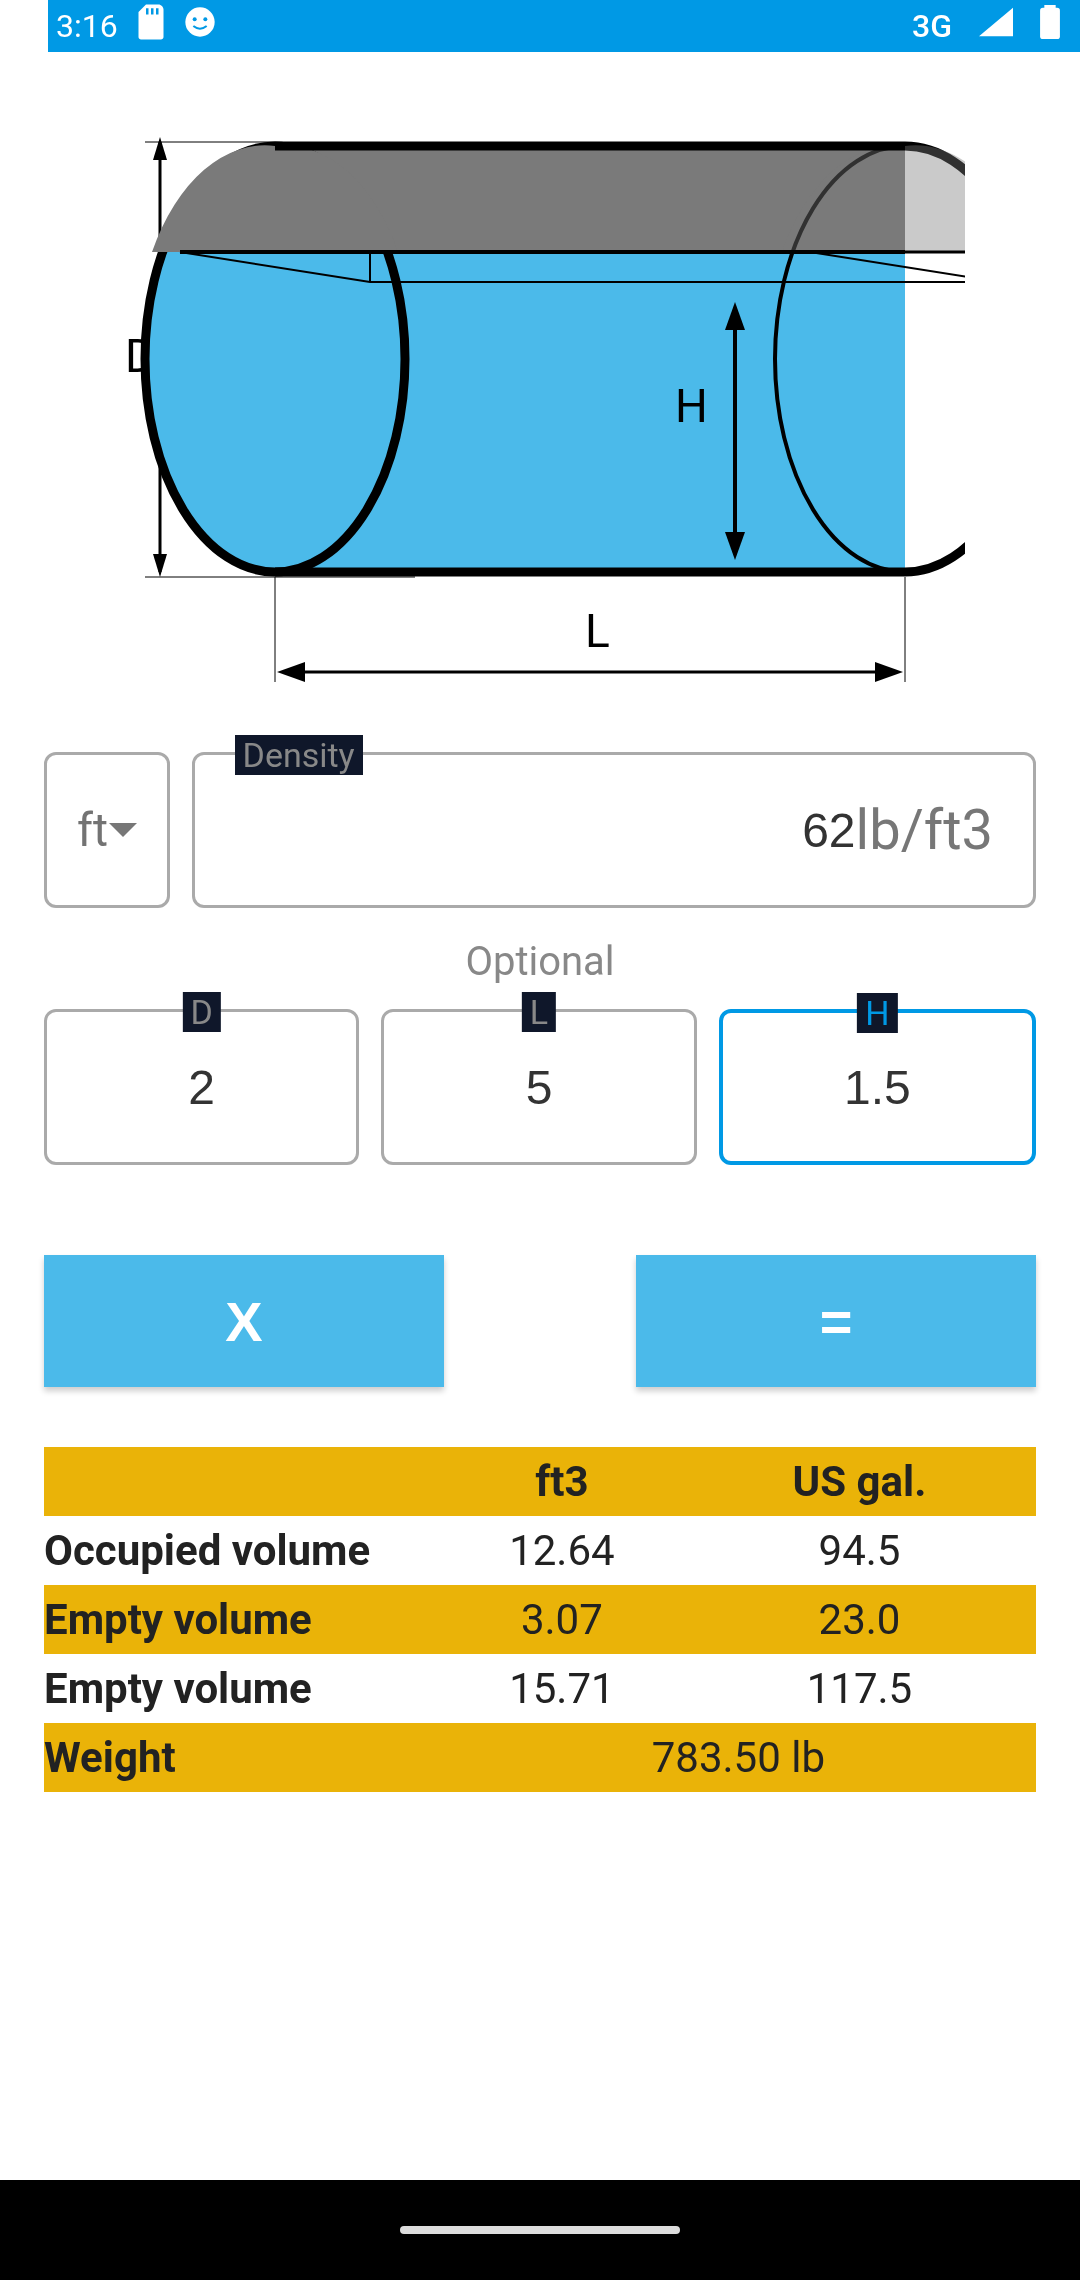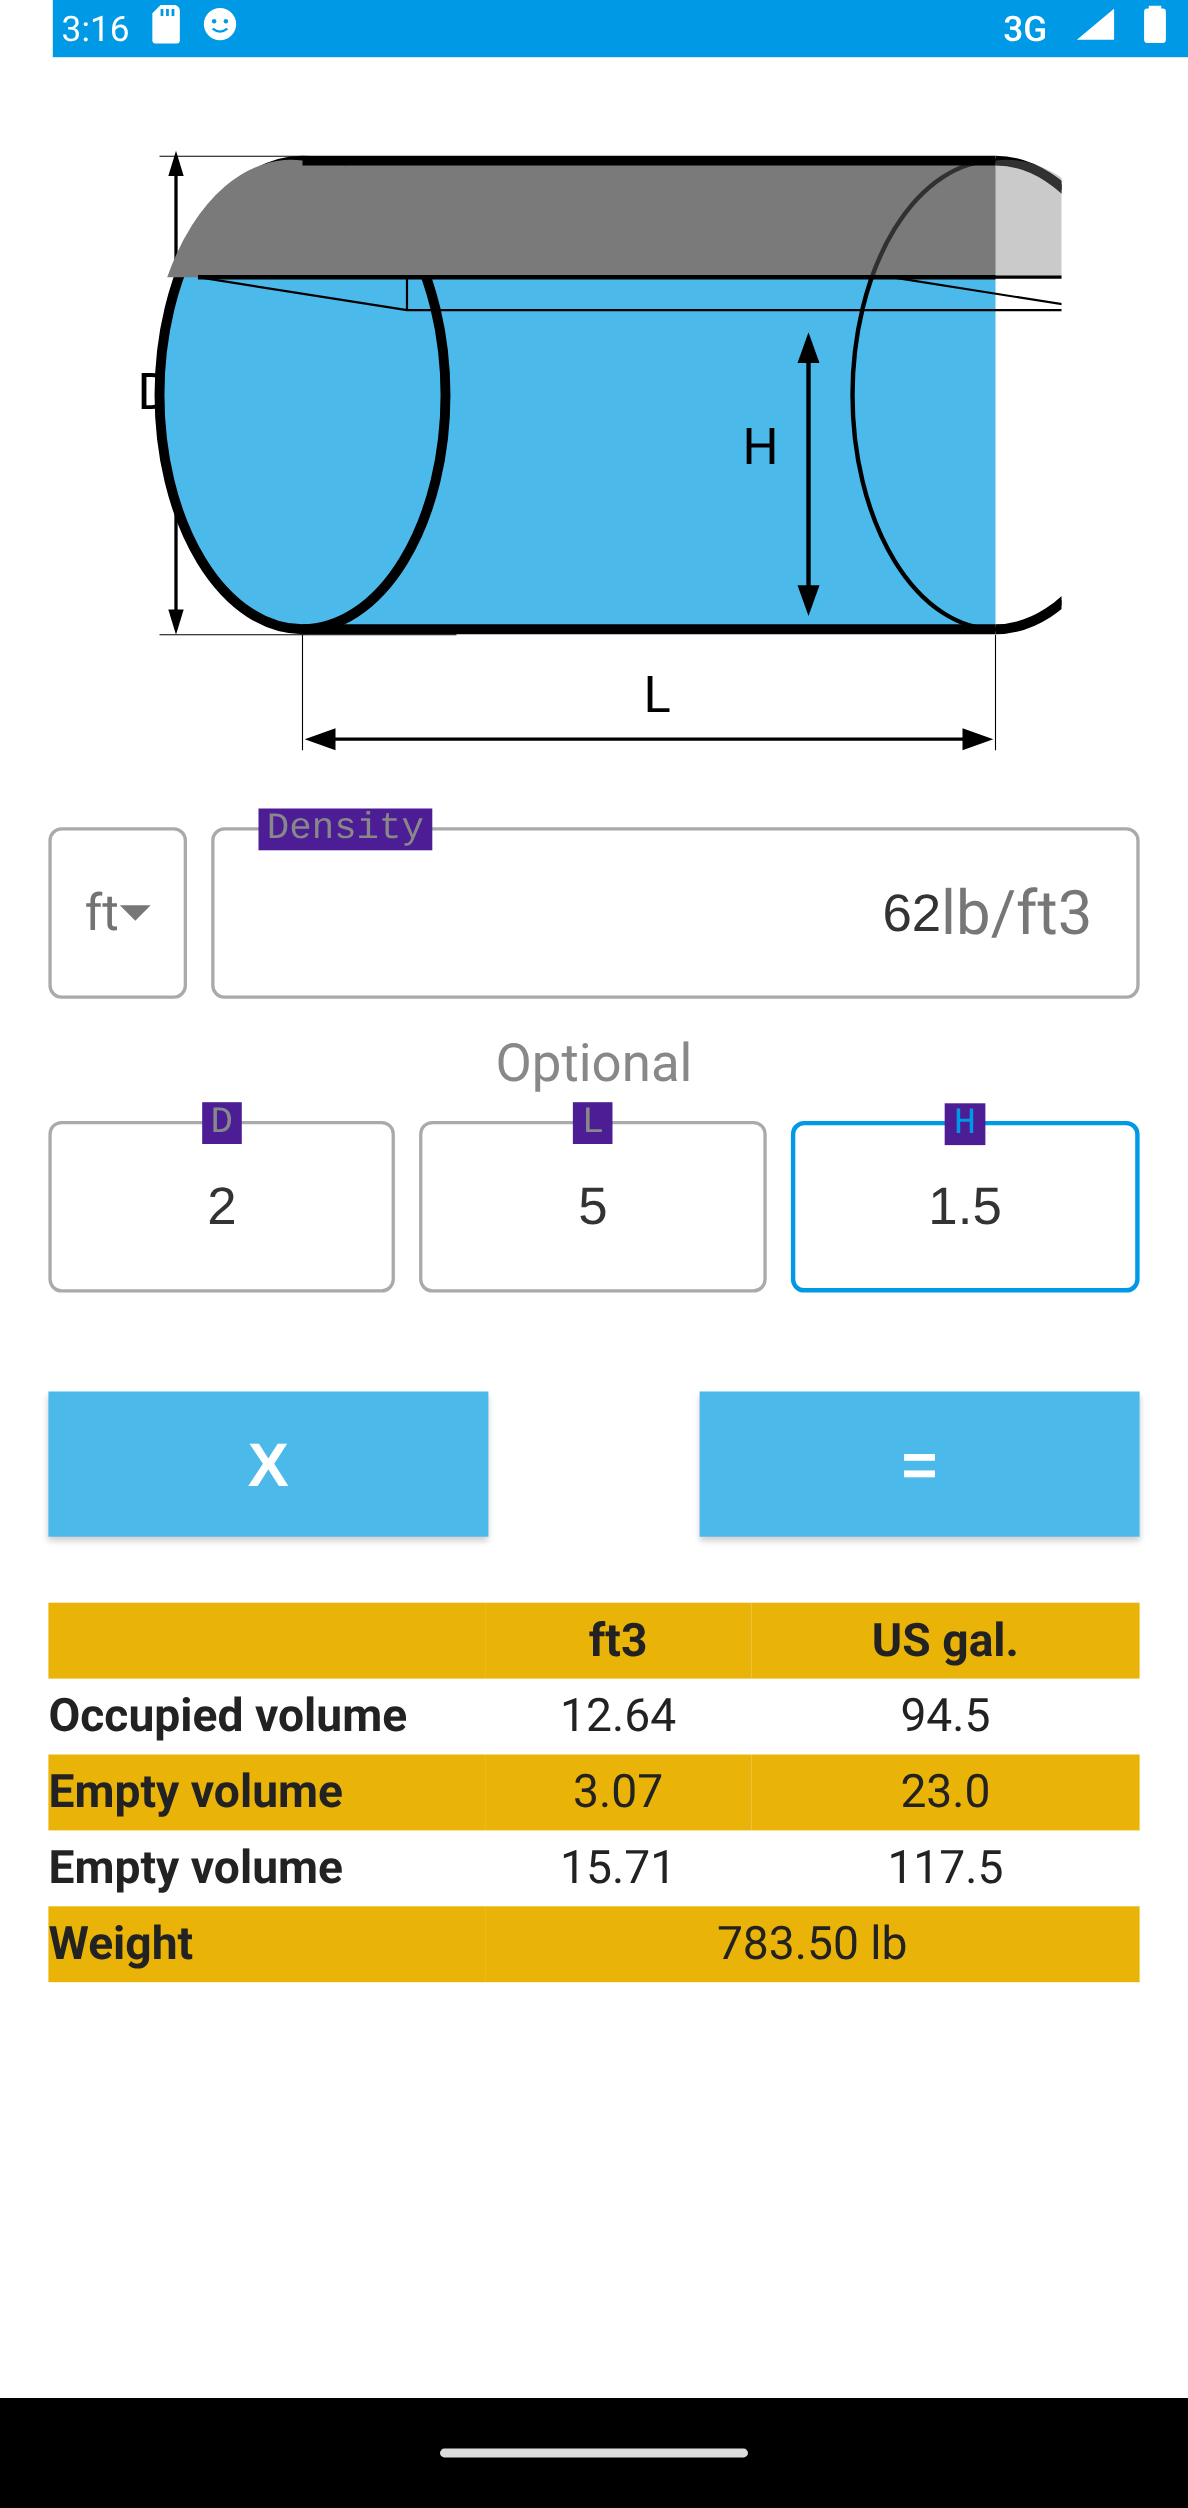--- a/index.html
+++ b/index.html
@@ -99,44 +99,43 @@
       border: 4px solid #0099e5;
     }
     .density-box {
       flex: 1;
       padding: 0 40px;
     }
     .fieldset-label {
       position: absolute;
       top: -20px;
       left: 40px;
-      background: #4c1d95;
+      background: #0f172a;
       padding: 0 8px;
       font-size: 34px;
       color: #888;
-      font-family: Liberation Mono, monospace;
     }
     .fieldset-label.active {
       color: #0099e5;
     }
     .density-input {
       flex: 1;
       border: none;
       font-size: 48px;
       color: #333;
       text-align: right;
       outline: none;
     }
     .density-unit {
       font-size: 56px;
       color: #777;
     }
     .optional-label {
       text-align: center;
-      font-size: 48px;
+      font-size: 40px;
       color: #888;
       margin-top: 30px;
     }
     .dims-row {
       display: flex;
       gap: 22px;
       margin-top: 24px;
     }
     .dim-box {
       flex: 1;

